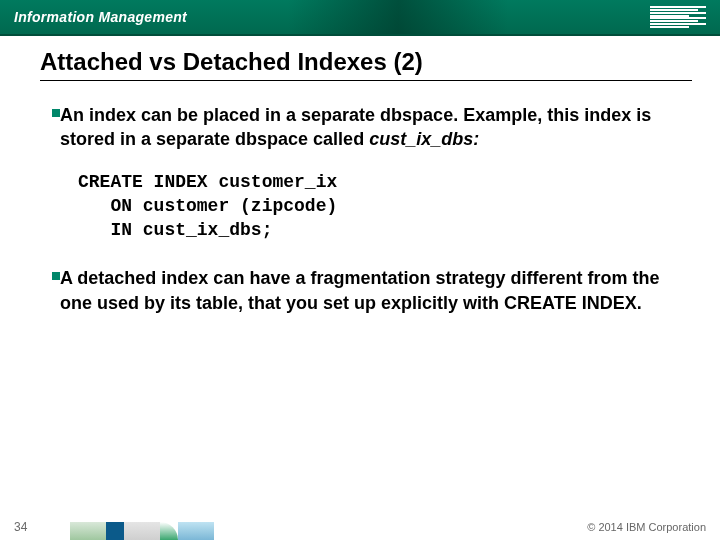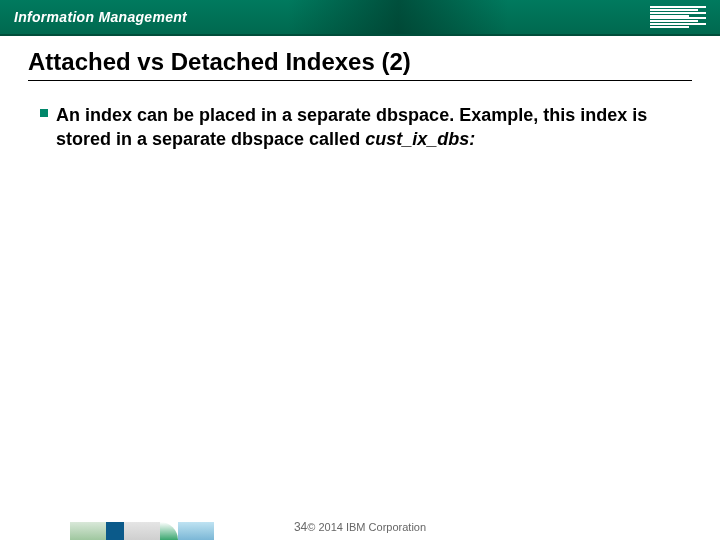--- a/index.html
+++ b/index.html
@@ -54,37 +54,36 @@
     z-index: 2;
   }
   .ibm-logo .bar {
     height: 2px;
     background: #fff;
   }
   .ibm-logo .bar:nth-child(odd) { opacity: 1; }
   .ibm-logo .bar.short { width: 70%; }
   .ibm-logo .bar.mid { width: 85%; }
   .main {
-    padding: 14px 28px 0 28px;
+    padding: 14px 28px 0 40px;
   }
   .slide-title {
     font-size: 24px;
     font-weight: bold;
     color: #000;
     margin: 0 0 4px 0;
   }
   .title-underline {
     height: 0;
     border-bottom: 1.5px solid #000;
     margin-bottom: 22px;
   }
   .bullet-block {
     display: flex;
     align-items: flex-start;
-    gap: 8px;
     margin: 0 0 18px 12px;
   }
   .sq {
     width: 8px;
     height: 8px;
     background: #00876a;
     margin-top: 6px;
     flex-shrink: 0;
   }
   .bullet-text {
@@ -102,21 +101,21 @@
     font-weight: bold;
     white-space: pre;
     margin: 6px 0 24px 38px;
     line-height: 1.35;
   }
   .footer {
     position: absolute;
     left: 0; right: 0; bottom: 6px;
     display: flex;
     align-items: center;
-    justify-content: center;
+    justify-content: space-between;
     padding: 0 14px;
     font-size: 11px;
     color: #666;
   }
   .page-num {
     font-size: 12px;
     color: #6a6a6a;
   }
   .footer-decor {
     position: absolute;
@@ -155,22 +154,29 @@
   <h1 class="slide-title">Attached vs Detached Indexes (2)</h1>
   <div class="title-underline"></div>
 
   <div class="bullet-block">
     <div class="sq"></div>
     <div class="bullet-text">
       <span>An index can be placed in a separate dbspace. Example, this index is stored in a separate dbspace called </span><span class="italic">cust_ix_dbs:</span>
     </div>
   </div>
 
+  <div class="code-block">CREATE INDEX customer_ix
+   ON customer (zipcode)
+   IN cust_ix_dbs;</div>
 
 
+  <div class="bullet-block">
+    <div class="sq"></div>
+    <div class="bullet-text">A detached index can have a fragmentation strategy different from the one used by its table, that you set up explicitly with CREATE INDEX.</div>
+  </div>
 </div>
 
 <div class="footer-decor">
   <div class="c1"></div>
     <div class="c2"></div>
     <div class="c3"></div>
     <div class="c4"></div>
     <div class="c5"></div>
 </div>
 

